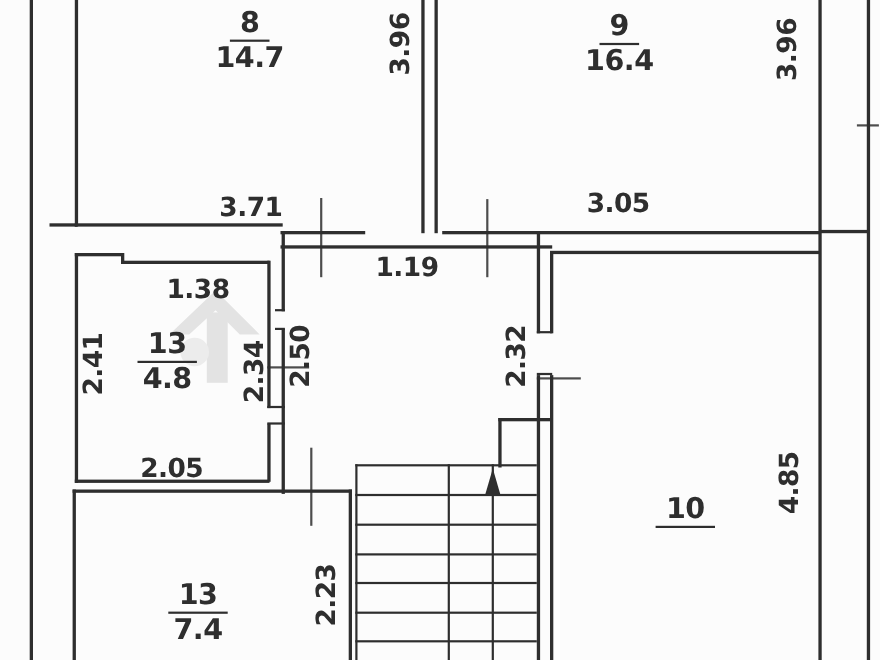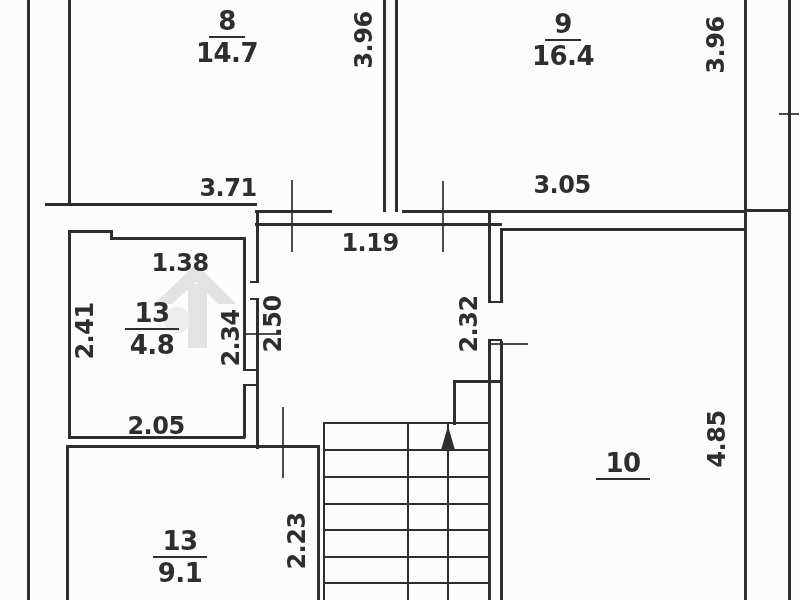--- a/index.html
+++ b/index.html
@@ -108,21 +108,21 @@
   </div>
   <div class="room-label" style="left:513px;top:11px;">
     <div class="num">9</div>
     <div class="area">16.4</div>
   </div>
   <div class="room-label" style="left:573px;top:450px;text-decoration:underline;">
     <div class="num">10</div>
   </div>
   <div class="room-label" style="left:130px;top:528px;">
     <div class="num">13</div>
-    <div class="area">9.1</div>
+    <div class="area">7.4</div>
   </div>
   <div class="room-label" style="left:102px;top:300px;">
     <div class="num">13</div>
     <div class="area">4.8</div>
   </div>
 
   <div class="dim vert" style="left:314px;top:27px;">3.96</div>
   <div class="dim vert" style="left:666px;top:32px;">3.96</div>
   <div class="dim" style="left:178px;top:175px;">3.71</div>
   <div class="dim" style="left:512px;top:172px;">3.05</div>

